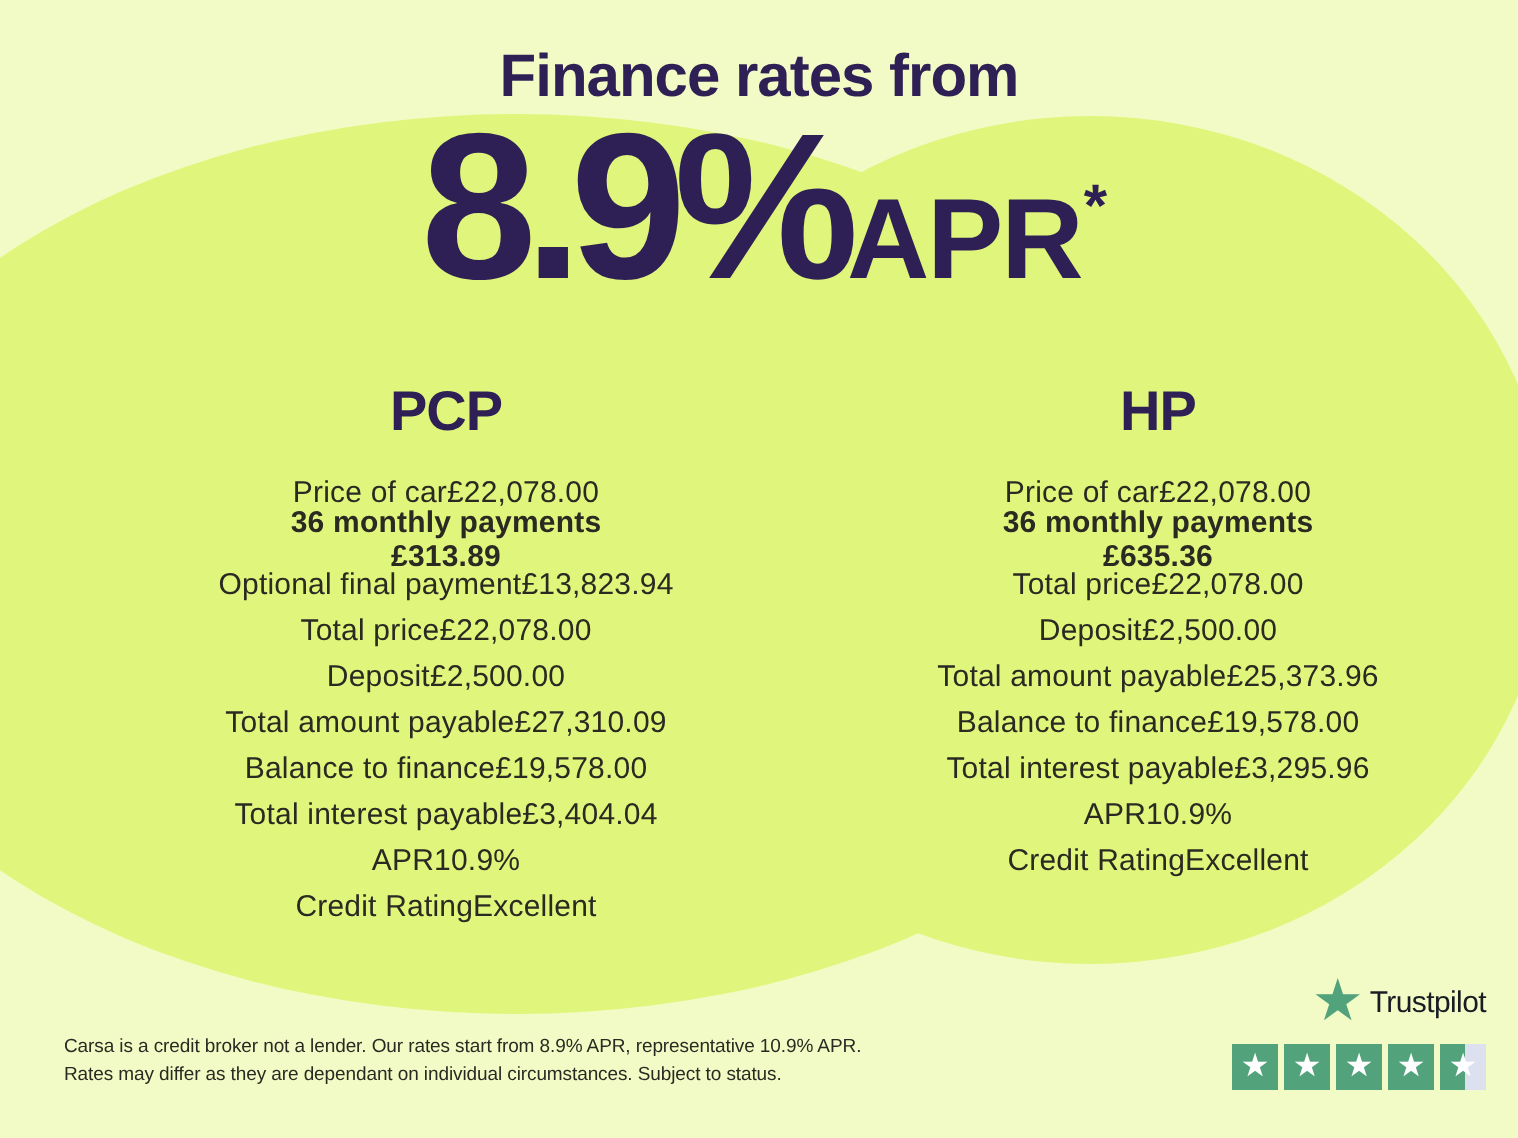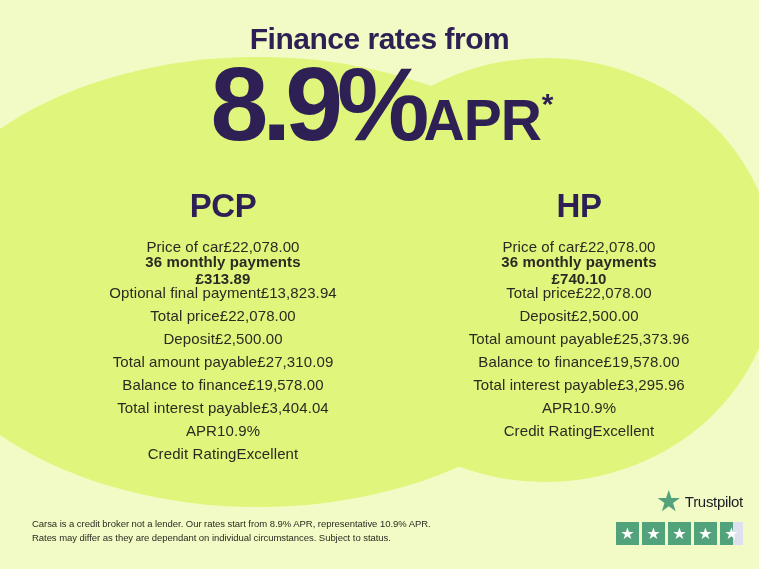--- a/index.html
+++ b/index.html
@@ -24,21 +24,21 @@
   .rate-row .rate{
     font-size:104px;font-weight:bold;letter-spacing:-6px;line-height:92px;
   }
   .rate-row .apr{font-size:57px;font-weight:bold;letter-spacing:-1px;margin-left:0;position:relative;}
   .rate-row .ast{font-size:30px;font-weight:bold;position:relative;top:-26px;margin-left:1px;}
 
   .column{position:absolute;top:190px;width:262px;z-index:2;}
   .column.pcp{left:92px;}
   .column.hp{left:448px;}
   .column .ctitle{
-    text-align:center;font-size:33px;font-weight:bold;color:var(--purple,#2e1f55);
+    text-align:center;font-size:28px;font-weight:bold;color:var(--purple,#2e1f55);
     line-height:32px;margin-bottom:13px;letter-spacing:-0.5px;
   }
   .frow{
     display:flex;justify-content:center;align-items:center;
     height:23px;font-size:15px;color:var(--text,#2b2a22);letter-spacing:0.1px;
   }
   .frow.bold{font-weight:bold;flex-direction:column;}
   .flabel{white-space:nowrap;}
   .fvalue{white-space:nowrap;text-align:right;}
 
@@ -125,21 +125,21 @@
 
   <div class="column hp">
     <div class="ctitle">HP</div>
     <div>
         <div class="frow">
           <span class="flabel">Price of car</span>
           <span class="fvalue">£22,078.00</span>
         </div>
         <div class="frow bold">
           <span class="flabel">36 monthly payments</span>
-          <span class="fvalue">£740.10</span>
+          <span class="fvalue">£635.36</span>
         </div>
         <div class="frow">
           <span class="flabel">Total price</span>
           <span class="fvalue">£22,078.00</span>
         </div>
         <div class="frow">
           <span class="flabel">Deposit</span>
           <span class="fvalue">£2,500.00</span>
         </div>
         <div class="frow">

